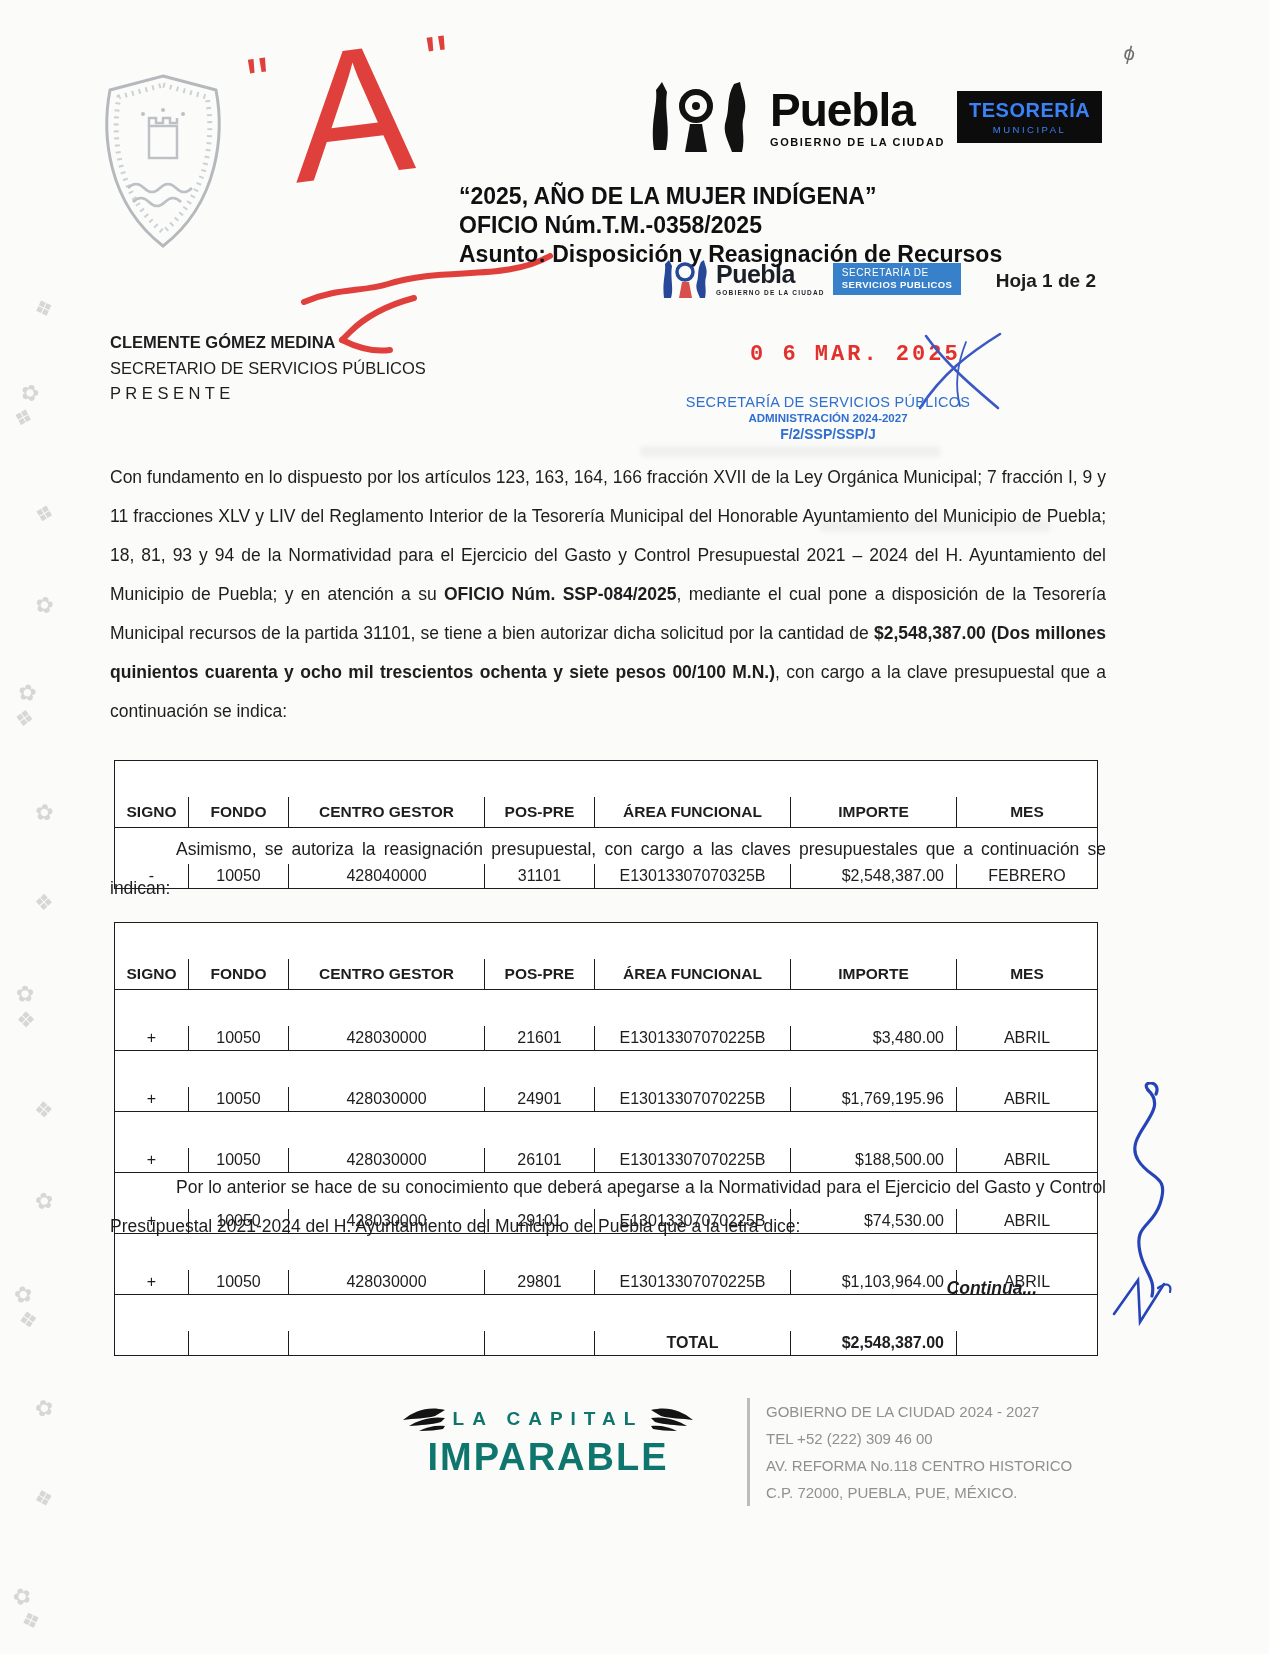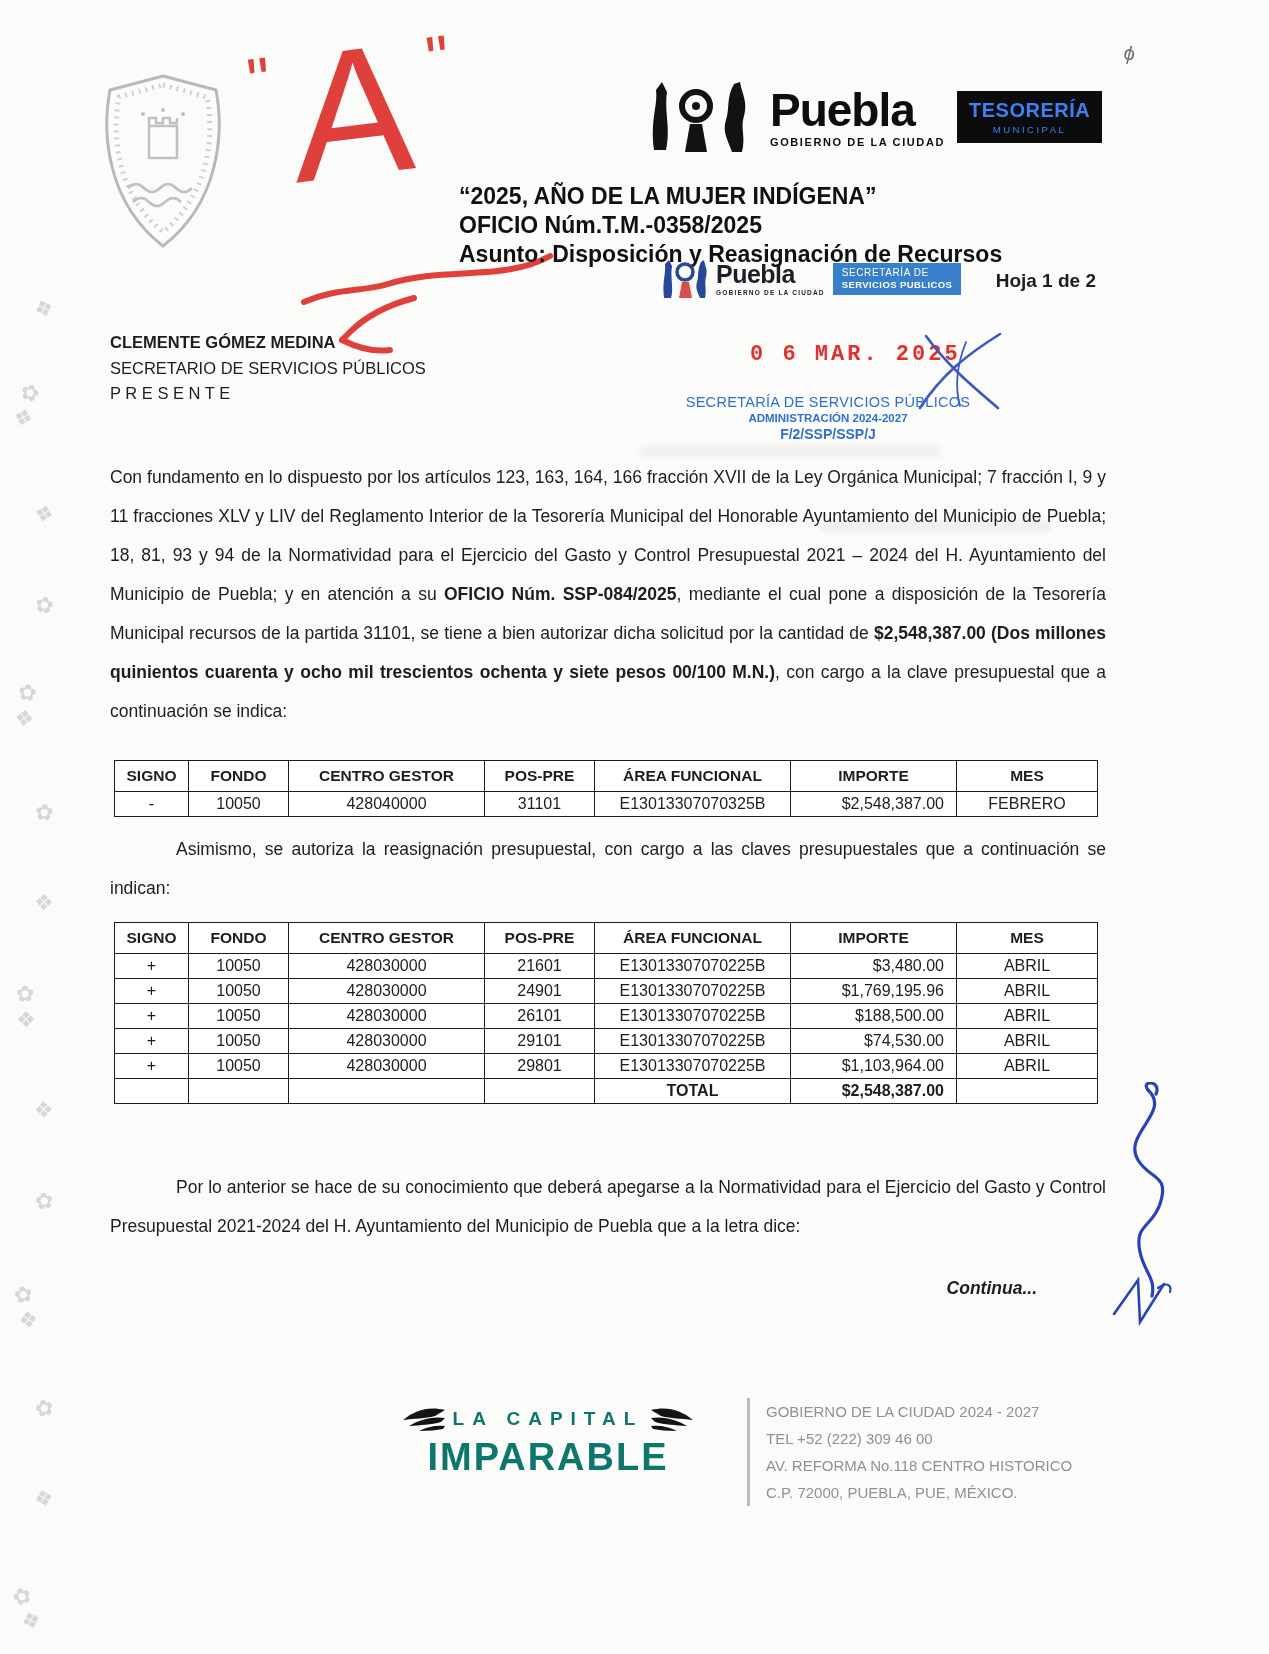--- a/index.html
+++ b/index.html
@@ -61,21 +61,21 @@
   .body-p{position:absolute;left:110px;width:996px;font-size:17.5px;line-height:39px;
           text-align:justify;margin:0;}
   .p1{top:458px;}
   .p2{top:830px;text-indent:66px;}
   .p3{top:1168px;text-indent:66px;}
   .body-p b{font-weight:700;}
 
   
   .doc-table{position:absolute;left:114px;width:982px;border:1.8px solid #1c1c1c;background:#fff;}
   .t-row{display:grid;grid-template-columns:74px 100px 196px 110px 196px 166px auto;
-         border-bottom:1.6px solid #1c1c1c;}
+         border-bottom:1.6px solid #1c1c1c;margin-top:36px;}
   .t-row:last-child{border-bottom:none;}
   .t-row > div{border-right:1.6px solid #1c1c1c;padding:3px 4px;text-align:center;
                font-size:16px;overflow:hidden;white-space:nowrap;}
   .t-row > div:last-child{border-right:none;}
   .t-head > div{font-weight:700;font-size:15.5px;padding:6px 4px;}
   .t-body > div:nth-child(6){text-align:right;padding-right:12px;}
   .total-row > div:nth-child(5),.total-row > div:nth-child(6){font-weight:700;}
   #table1{top:760px;}
   #table2{top:922px;}
 

